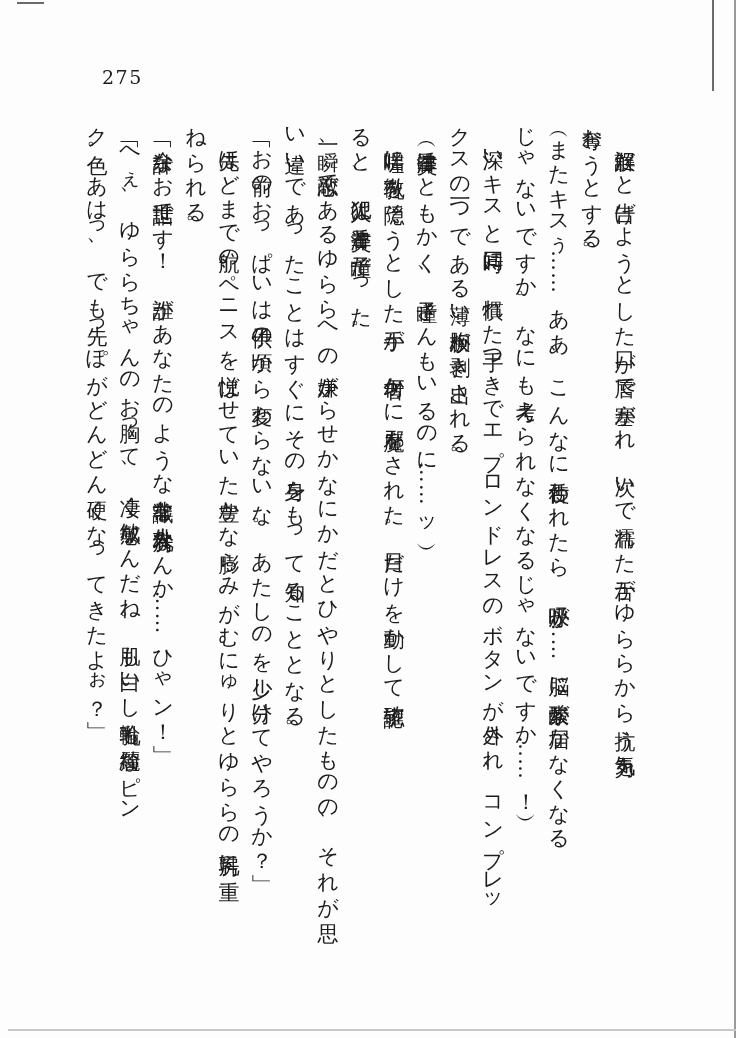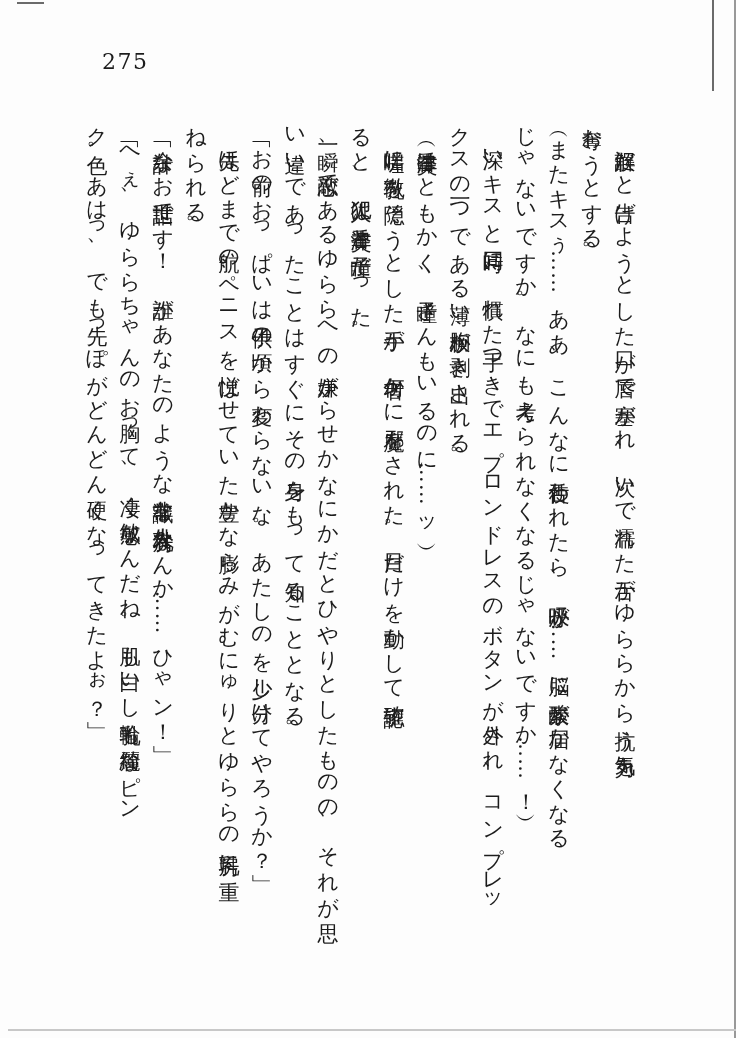--- a/index.html
+++ b/index.html
@@ -9,22 +9,22 @@
   }
   #screen{
     position:relative;
     width:736px;height:1038px;
     margin:0 auto;
     background:var(--bg,#fdfdfd);
     overflow:hidden;
   }
   .page-number{
     position:absolute;
-    left:102px;top:49px;
-    font-size:22px;
+    left:102px;top:66px;
+    font-size:19px;
     letter-spacing:1.5px;
     color:var(--text,#1c1c1c);
     font-family:"DejaVu Serif","Liberation Serif",serif;
   }
   .text-block{
     position:absolute;
     top:113px;right:95px;height:845px;
     writing-mode:vertical-rl;
     -webkit-writing-mode:vertical-rl;
     text-orientation:mixed;

